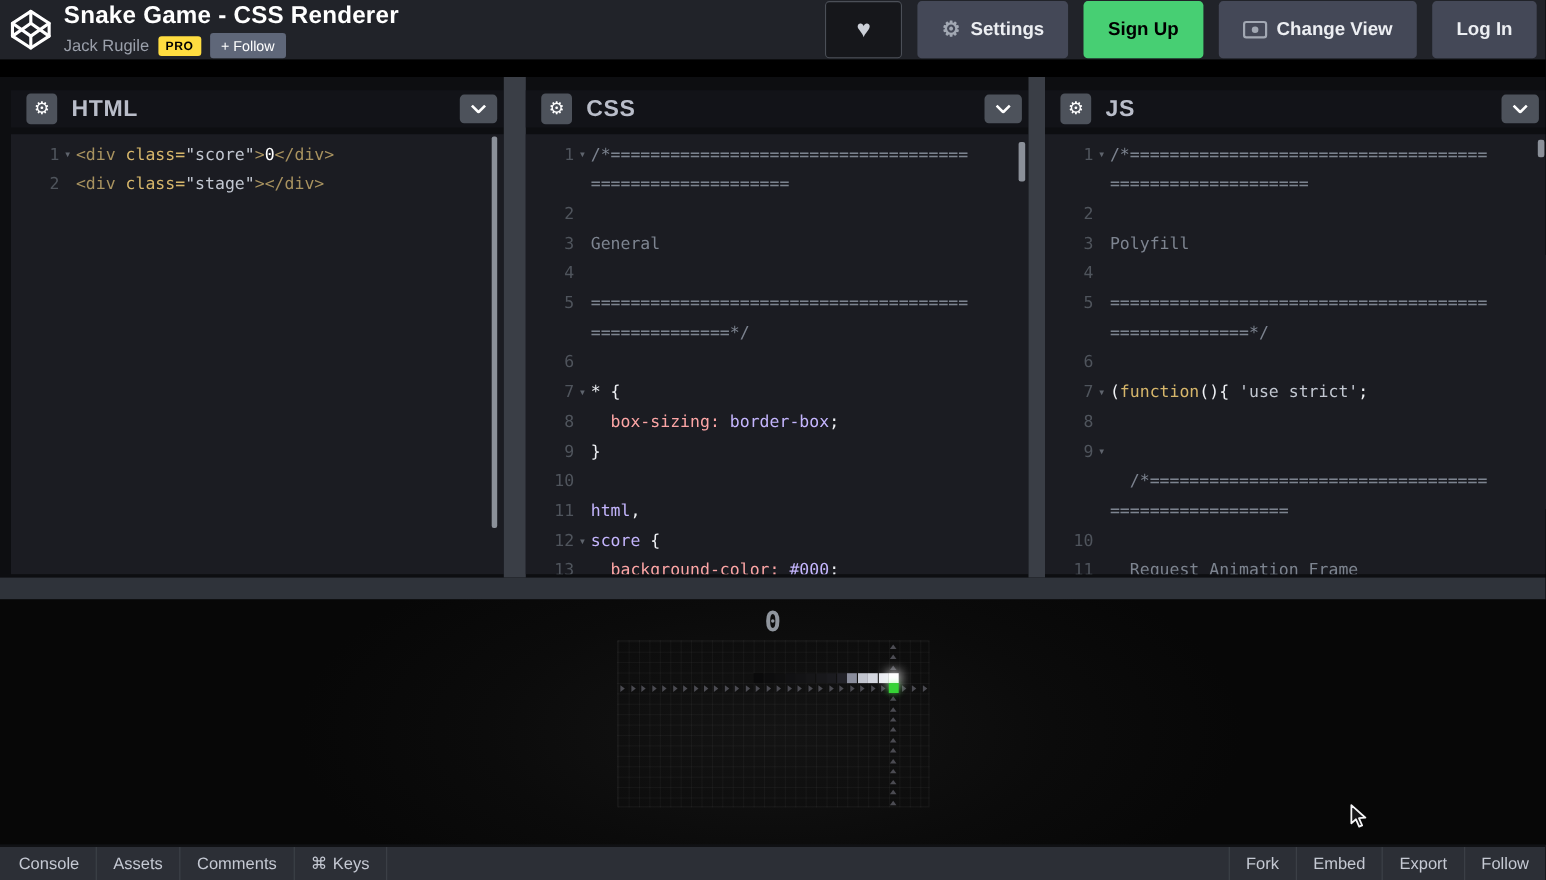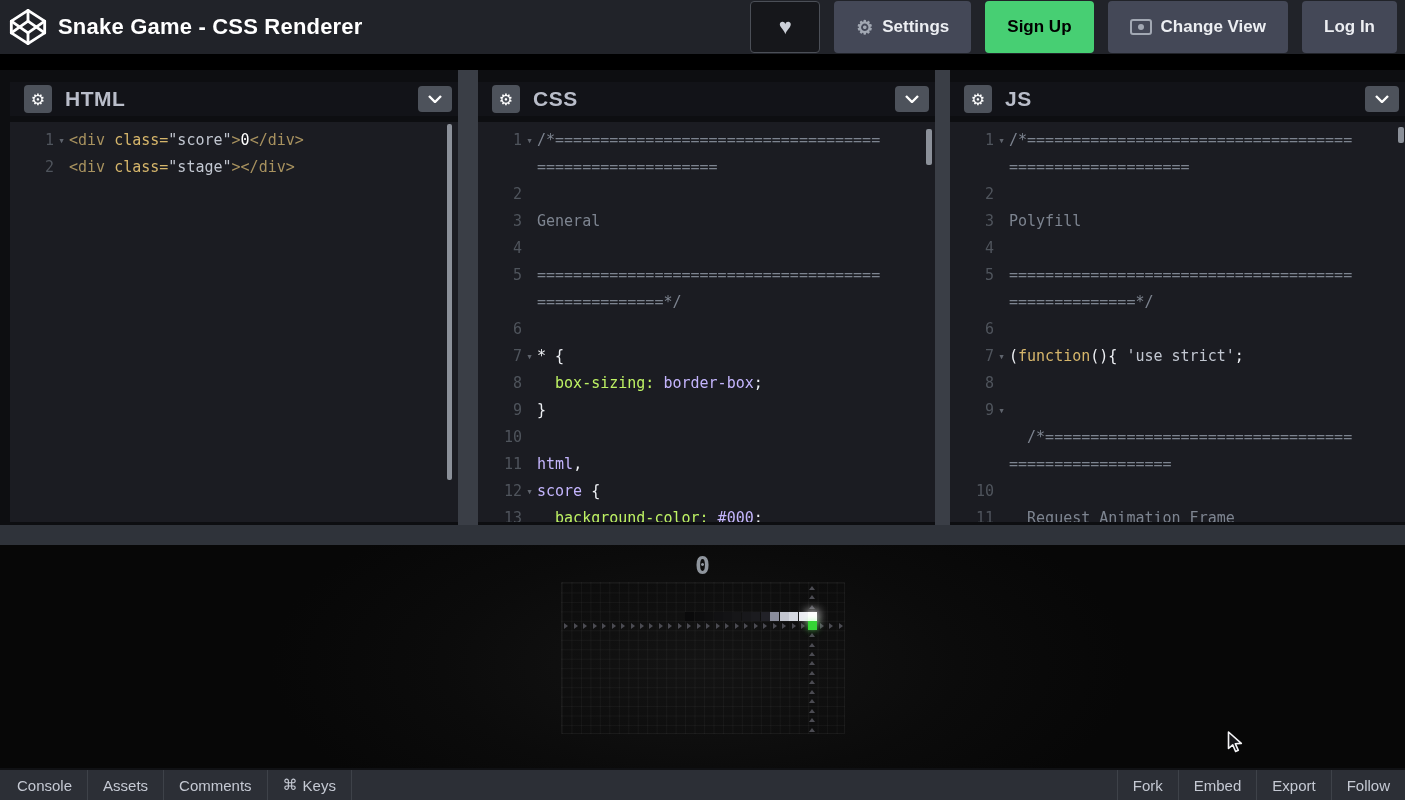--- a/index.html
+++ b/index.html
@@ -55,21 +55,21 @@
                font-family:"DejaVu Sans Mono", monospace; font-size:15px; }
   .ln { width:36px; text-align:right; color:#4f545c; flex:none; }
   .fold { width:15px; text-align:center; color:#5f646d; font-size:11px; flex:none; }
   .txt { white-space:pre; }
   .wrap .txt { white-space:pre-wrap; word-break:break-all; width:352px; }
   .tok-tag     { color:#a8925f; }
   .tok-attr    { color:#d6b66b; }
   .tok-str     { color:#c2c7d1; }
   .tok-plain   { color:#ffffff; }
   .tok-comment { color:#7d8490; }
-  .tok-prop    { color:#bef264; }
+  .tok-prop    { color:#fca5a5; }
   .tok-val     { color:#c4b5fd; }
   .tok-punct   { color:#eef0f4; }
   .tok-kw      { color:#d6b66b; }
   .scroll-thumb { position:absolute; background:#8b9099; border-radius:2px; }
   #thumb-html { right:6px; width:5px; top:42px;  height:356px; }
   #thumb-css  { right:3px; width:6px; top:47px;  height:36px;  }
   #thumb-js   { right:1px; width:6px; top:45px;  height:16px;  }
 
   
   .hdrag { position:absolute; left:0; top:525px; width:1405px; height:20px;
@@ -114,20 +114,25 @@
 <div class="header">
   <svg class="logo" viewBox="0 0 24 24" fill="none" stroke="#ffffff" stroke-width="1.7" stroke-linejoin="round" stroke-linecap="round">
     <path d="M12 2 22 8.5v7L12 22 2 15.5v-7L12 2z"></path>
     <path d="M12 22v-6.5"></path>
       <path d="M22 8.5 12 15.5 2 8.5"></path>
     <path d="M2 15.5 12 8.5l10 7"></path>
       <path d="M12 2v6.5"></path>
   </svg>
   <div class="title-block">
     <div class="pen-title">Snake Game - CSS Renderer</div>
+    <div class="byline">
+      <span class="author">Jack Rugile</span>
+      <span class="pro-badge">PRO</span>
+      <span class="follow-btn">+ Follow</span>
+    </div>
   </div>
   <div class="header-right">
     <div class="hbtn heart">
       <span class="heart-glyph">♥</span>
     </div>
     <div class="hbtn">
       <span class="gear-glyph">⚙</span>
       <span>Settings</span>
     </div>
     <div class="hbtn signup">

